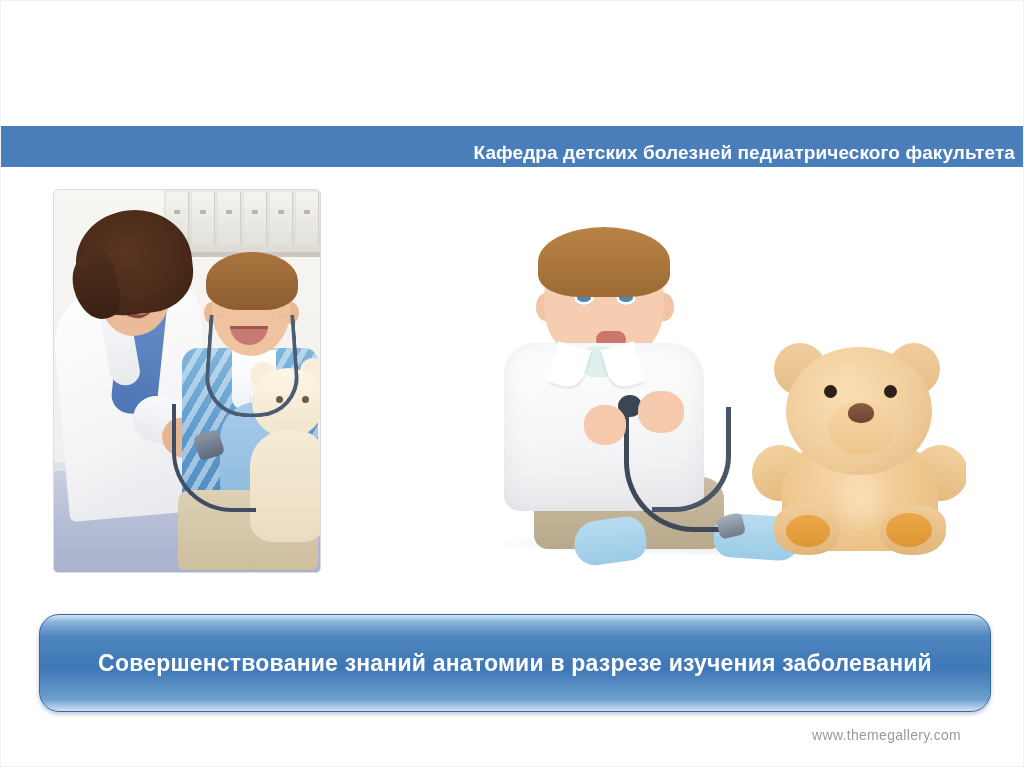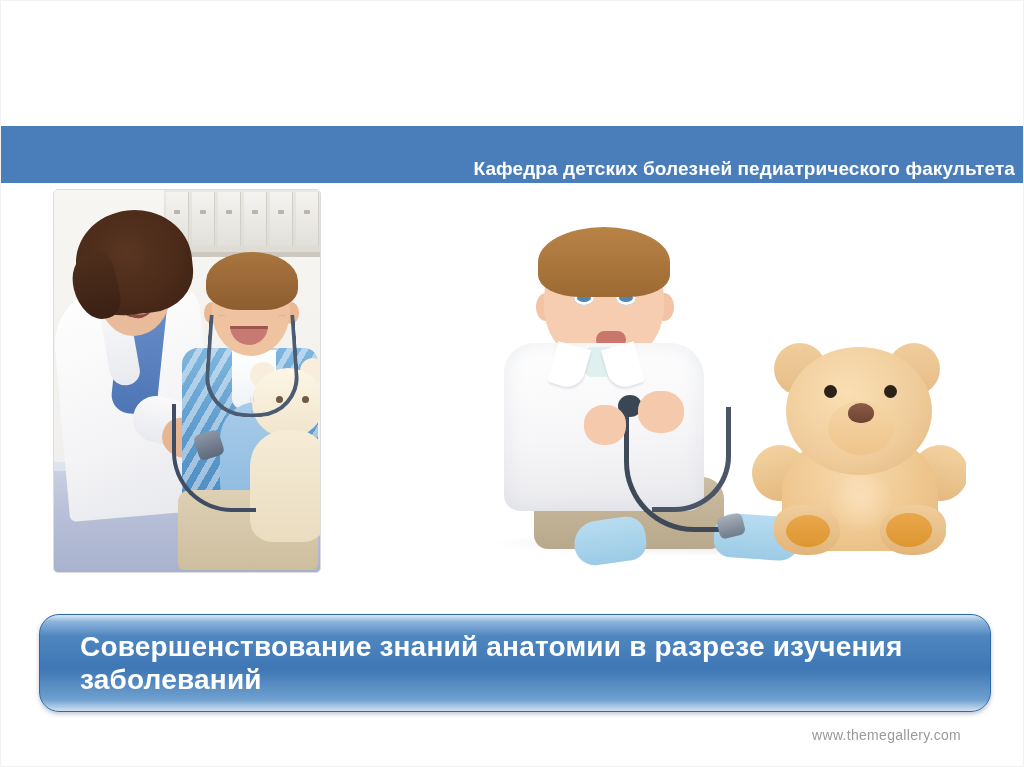--- a/index.html
+++ b/index.html
@@ -36,21 +36,21 @@
     white-space: nowrap;
     font-family: "Liberation Sans", sans-serif;
   }
 
   
   .banner {
     position: absolute;
     left: 0;
     top: 125px;
     width: 1024px;
-    height: 57px;
+    height: 41px;
     background: #4a7ebb;
   }
   .banner-text {
     position: absolute;
     right: 10px;
     bottom: 2px;
     font-size: 19px;
     line-height: 24px;
     font-weight: bold;
     color: #ffffff;
@@ -398,25 +398,25 @@
         #6ea0cf 88%,
         #cfe0f2 100%);
     border: 1px solid #2e6aa8;
     box-shadow: 0 2px 4px rgba(60,90,130,.35);
     box-sizing: border-box;
     display: flex;
     align-items: center;
     justify-content: center;
   }
   .caption-text {
-    font-size: 28px;
+    font-size: 23px;
     line-height: 33px;
     font-weight: bold;
     color: #ffffff;
-    text-align: left;
+    text-align: right;
     letter-spacing: 0.2px;
     padding: 0 40px;
   }
 
   
   .watermark {
     position: absolute;
     right: 62px;
     top: 726px;
     font-size: 14px;

